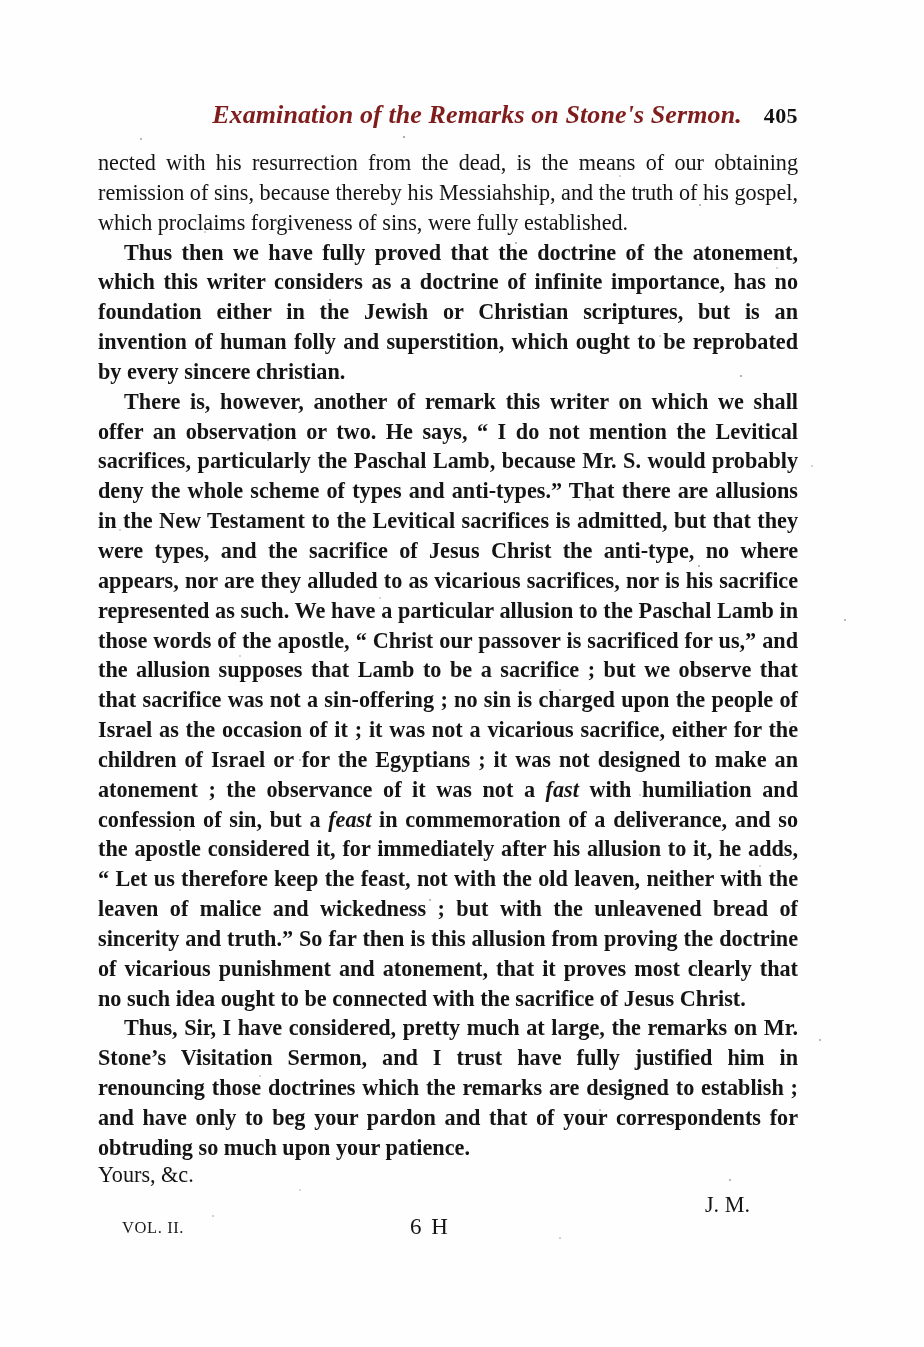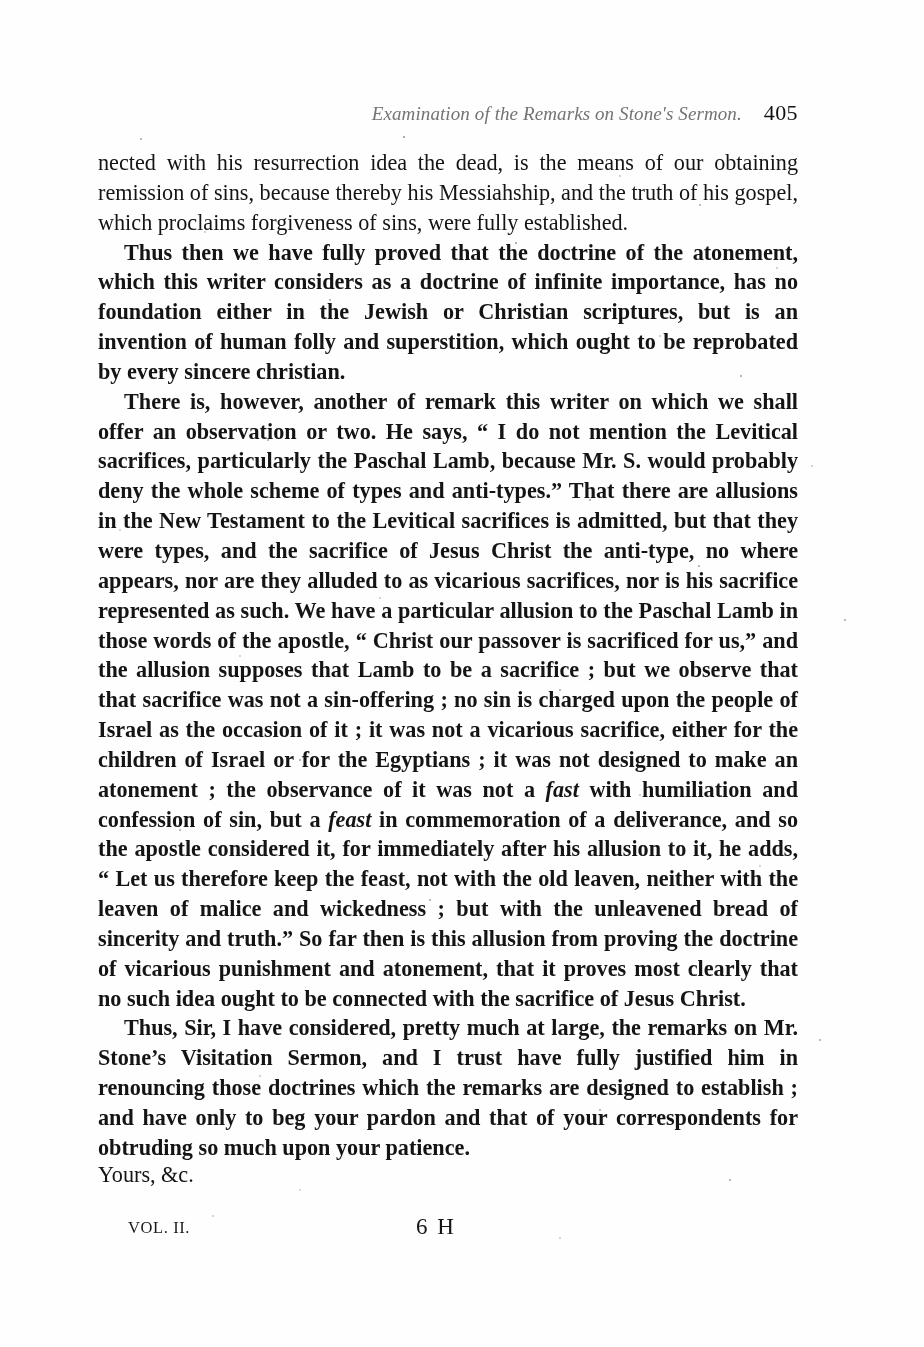--- a/index.html
+++ b/index.html
@@ -31,28 +31,28 @@
     left: 98px;
     top: 100px;
     width: 700px;
     height: 34px;
     display: flex;
     align-items: baseline;
     justify-content: flex-end;
   }
   .head-title {
     font-style: italic;
-    font-weight: normal;
-    font-size: 19px;
+    font-weight: bold;
+    font-size: 26px;
     letter-spacing: 0.1px;
     white-space: nowrap;
-    color: #737373;
+    color: #7f1d1d;
   }
   .head-folio {
-    font-weight: normal;
+    font-weight: bold;
     font-size: 22px;
     margin-left: 22px;
     letter-spacing: 0.4px;
     color: #111;
   }
 
   
   .textblock {
     position: absolute;
     left: 98px;
@@ -91,21 +91,21 @@
   }
   .sig-initials {
     display: block;
     text-align: right;
     padding-right: 48px;
   }
 
   
   .footer {
     position: absolute;
-    left: 98px;
+    left: 92px;
     top: 1218px;
     width: 700px;
     height: 26px;
   }
   .vol {
     position: absolute;
     left: 30px;
     top: 0;
     font-size: 16.5px;
     font-variant: small-caps;
@@ -135,31 +135,32 @@
 
 <div class="page">
 
   <div class="running-head">
     <span class="head-title">Examination of the Remarks on Stone's Sermon.</span>
     <span class="head-folio">405</span>
   </div>
 
   <div class="textblock">
 
-    <p class="para">nected with his resurrection idea the dead, is the means of our obtaining remission of sins, because thereby his Messiahship, and the truth of his gospel, which proclaims forgiveness of sins, were fully established.</p>
+    <p class="para">nected with his resurrection from the dead, is the means of our obtaining remission of sins, because thereby his Messiahship, and the truth of his gospel, which proclaims forgiveness of sins, were fully established.</p>
 
     <p class="para indent">Thus then we have fully proved that the doctrine of the atonement, which this writer considers as a doctrine of infinite importance, has no foundation either in the Jewish or Christian scriptures, but is an invention of human folly and superstition, which ought to be reprobated by every sincere christian.</p>
 
     <p class="para indent"><span>There is, however, another of remark this writer on which we shall offer an observation or two. He says, “ I do not mention the Levitical sacrifices, particularly the Paschal Lamb, because Mr. S. would probably deny the whole scheme of types and anti-types.” That there are allusions in the New Testament to the Levitical sacrifices is admitted, but that they were types, and the sacrifice of Jesus Christ the anti-type, no where appears, nor are they alluded to as vicarious sacrifices, nor is his sacrifice represented as such. We have a particular allusion to the Paschal Lamb in those words of the apostle, “ Christ our passover is sacrificed for us,” and the allusion supposes that Lamb to be a sacrifice ; but we observe that that sacrifice was not a sin-offering ; no sin is charged upon the people of Israel as the occasion of it ; it was not a vicarious sacrifice, either for the children of Israel or for the Egyptians ; it was not designed to make an atonement ; the observance of it was not a </span><i>fast</i><span> with humiliation and confession of sin, but a </span><i>feast</i><span> in commemoration of a deliverance, and so the apostle considered it, for immediately after his allusion to it, he adds, “ Let us therefore keep the feast, not with the old leaven, neither with the leaven of malice and wickedness ; but with the unleavened bread of sincerity and truth.” So far then is this allusion from proving the doctrine of vicarious punishment and atonement, that it proves most clearly that no such idea ought to be connected with the sacrifice of Jesus Christ.</span></p>
 
     <p class="para indent">Thus, Sir, I have considered, pretty much at large, the remarks on Mr. Stone’s Visitation Sermon, and I trust have fully justified him in renouncing those doctrines which the remarks are designed to establish ; and have only to beg your pardon and that of your correspondents for obtruding so much upon your patience.</p>
   </div>
 
   <div class="signature">
     <span class="sig-yours">Yours, &amp;c.</span>
+    <span class="sig-initials">J. M.</span>
   </div>
 
   <div class="footer">
     <span class="vol">VOL. II.</span>
     <span class="sigmark">6 H</span>
   </div>
 
   <svg class="speckle" width="924" height="1347" viewBox="0 0 924 1347" aria-hidden="true">
     <g fill="#3a3a3a">
       <circle cx="141" cy="139" r="0.9"></circle>

